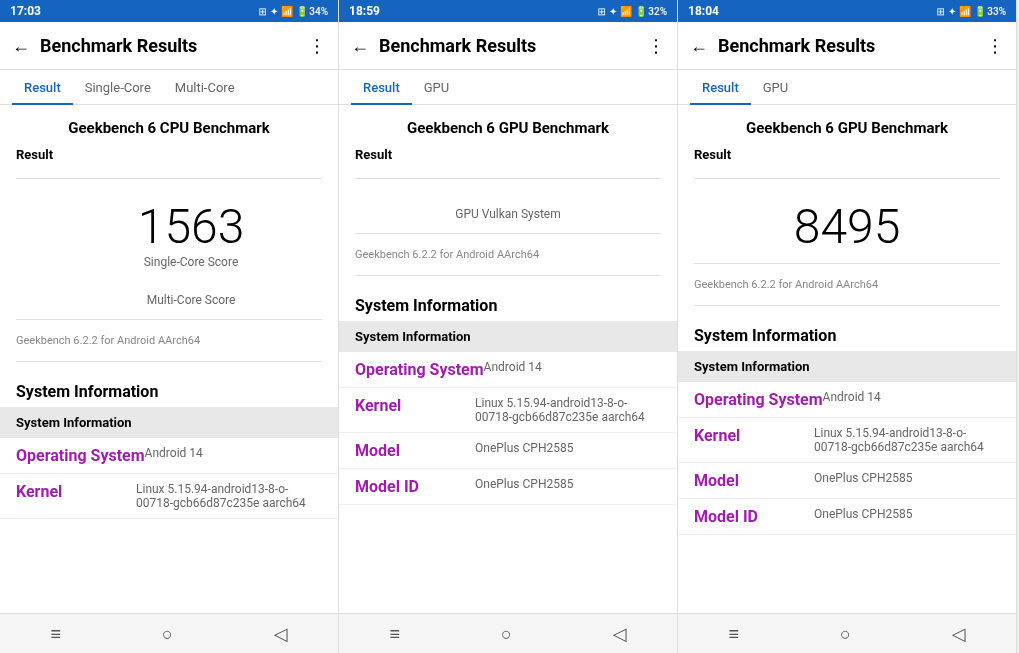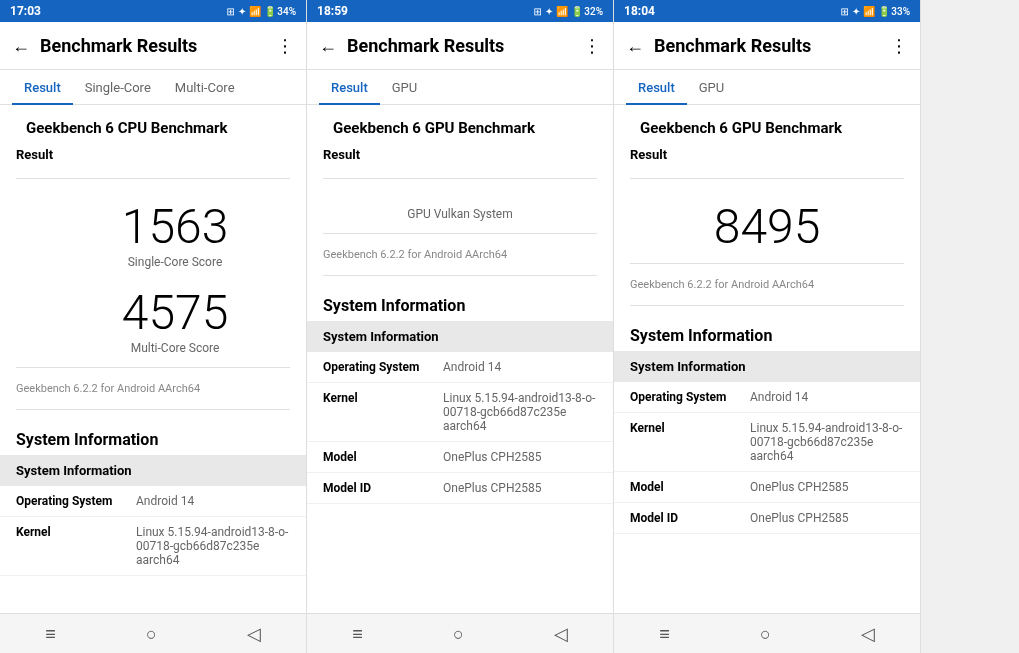--- a/index.html
+++ b/index.html
@@ -7,21 +7,21 @@
       width: 1019px;
       height: 653px;
       display: flex;
       flex-direction: row;
       font-family: 'Roboto', Arial, sans-serif;
       overflow: hidden;
       background: #f0f0f0;
     }
 
     .phone-panel {
-      width: 307px;
+      width: 339px;
       height: 653px;
       display: flex;
       flex-direction: column;
       background: #fff;
       border-right: 1px solid #ddd;
       overflow: hidden;
     }
 
     
     .status-bar {
@@ -78,20 +78,21 @@
     .content {
       flex: 1;
       overflow-y: auto;
       background: #fff;
       padding: 0;
     }
 
     
     .benchmark-header {
       padding: 14px 26px 4px;
+      text-align: center;
     }
     .benchmark-title {
       font-size: 15px;
       font-weight: bold;
       color: #000;
     }
     .result-label {
       font-size: 13px;
       font-weight: bold;
       color: #000;
@@ -143,23 +144,23 @@
       color: #000;
     }
 
     .sys-info-row {
       display: flex;
       padding: 8px 16px;
       border-bottom: 1px solid #f0f0f0;
       align-items: flex-start;
     }
     .sys-info-key {
-      font-size: 12px;
-      font-weight: bold;
-      color: #000000;
+      font-size: 16px;
+      font-weight: bold;
+      color: #a21caf;
       min-width: 120px;
       flex-shrink: 0;
     }
     .sys-info-val {
       font-size: 12px;
       color: #666;
       flex: 1;
     }
 
     
@@ -212,21 +213,20 @@
     <div class="benchmark-header">
       <div class="benchmark-title">Geekbench 6 CPU Benchmark</div>
     </div>
     <div class="result-label">Result</div>
     <div class="divider"></div>
     <div class="score-section">
       <div class="score-number">1563</div>
       <div class="score-label">Single-Core Score</div>
     </div>
     <div class="score-section">
-      <div class="score-number">4575</div>
       <div class="score-label">Multi-Core Score</div>
     </div>
     <div class="divider"></div>
     <div class="geekbench-version">Geekbench 6.2.2 for Android AArch64</div>
     <div class="divider"></div>
     <div class="sys-info-title">System Information</div>
     <div class="sys-info-header">System Information</div>
     <div class="sys-info-row">
       <span class="sys-info-key">Operating System</span>
       <span class="sys-info-val">Android 14</span>

